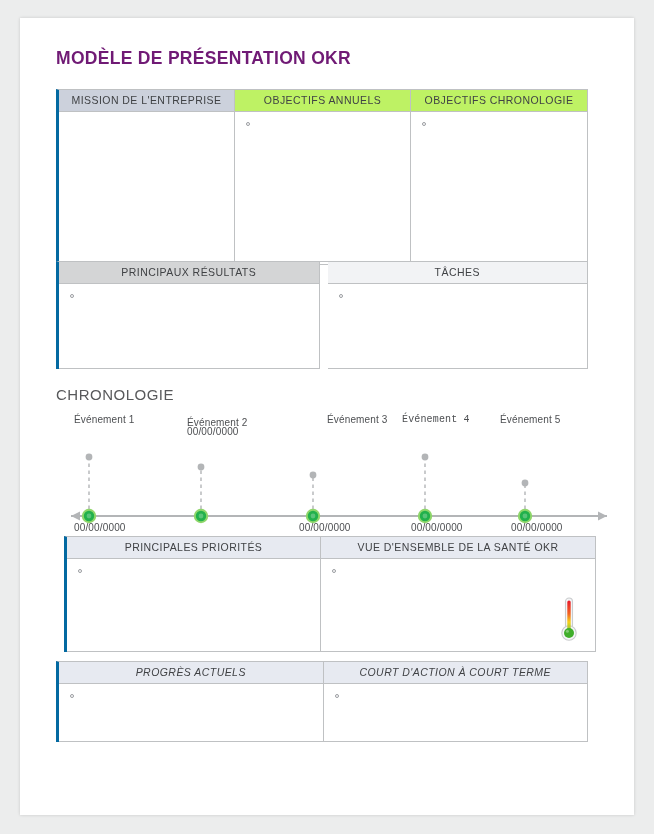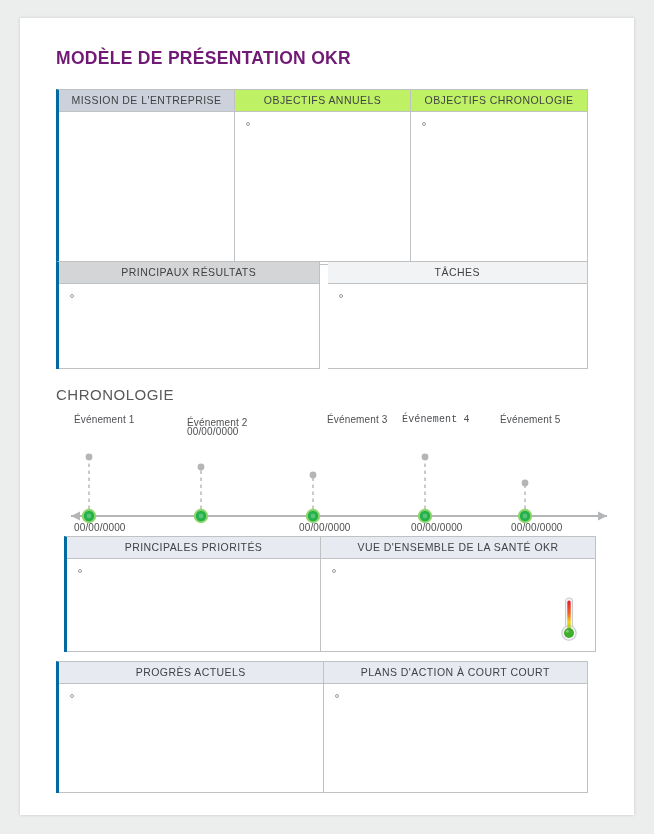--- a/index.html
+++ b/index.html
@@ -232,28 +232,28 @@
           <rect x="8.5" y="3" width="7" height="31" rx="3.5" fill="#f4f5f6" stroke="#c9cbcd" stroke-width="1.1"></rect>
           <circle cx="12" cy="38" r="7.2" fill="#f4f5f6" stroke="#c9cbcd" stroke-width="1.1"></circle>
           <rect x="10.3" y="5.4" width="3.4" height="30" rx="1.7" fill="url(#tgrad)"></rect>
           <circle cx="12" cy="38" r="5" fill="#3fae2a"></circle>
           <circle cx="10.4" cy="36.3" r="1.5" fill="#ffffff" opacity="0.35"></circle>
         </svg>
       </div>
     </div>
   </div>
 
-  <div class="grid" style="left:36px; top:643px; width:532px; height:132px;">
+  <div class="grid" style="left:36px; top:643px; width:532px; height:81px;font-style:italic;">
     <div class="gcol" style="width:266px;">
       <div class="ghead head-lav">PROGRÈS ACTUELS</div>
       <div class="gbody">
         <span class="bullet"></span>
       </div>
     </div>
     <div class="gcol" style="width:266px;">
-      <div class="ghead head-lav">PLANS D'ACTION À COURT COURT</div>
+      <div class="ghead head-lav">COURT D'ACTION À COURT TERME</div>
       <div class="gbody">
         <span class="bullet"></span>
       </div>
     </div>
   </div>
 
 </div>
 
 </body></html>

